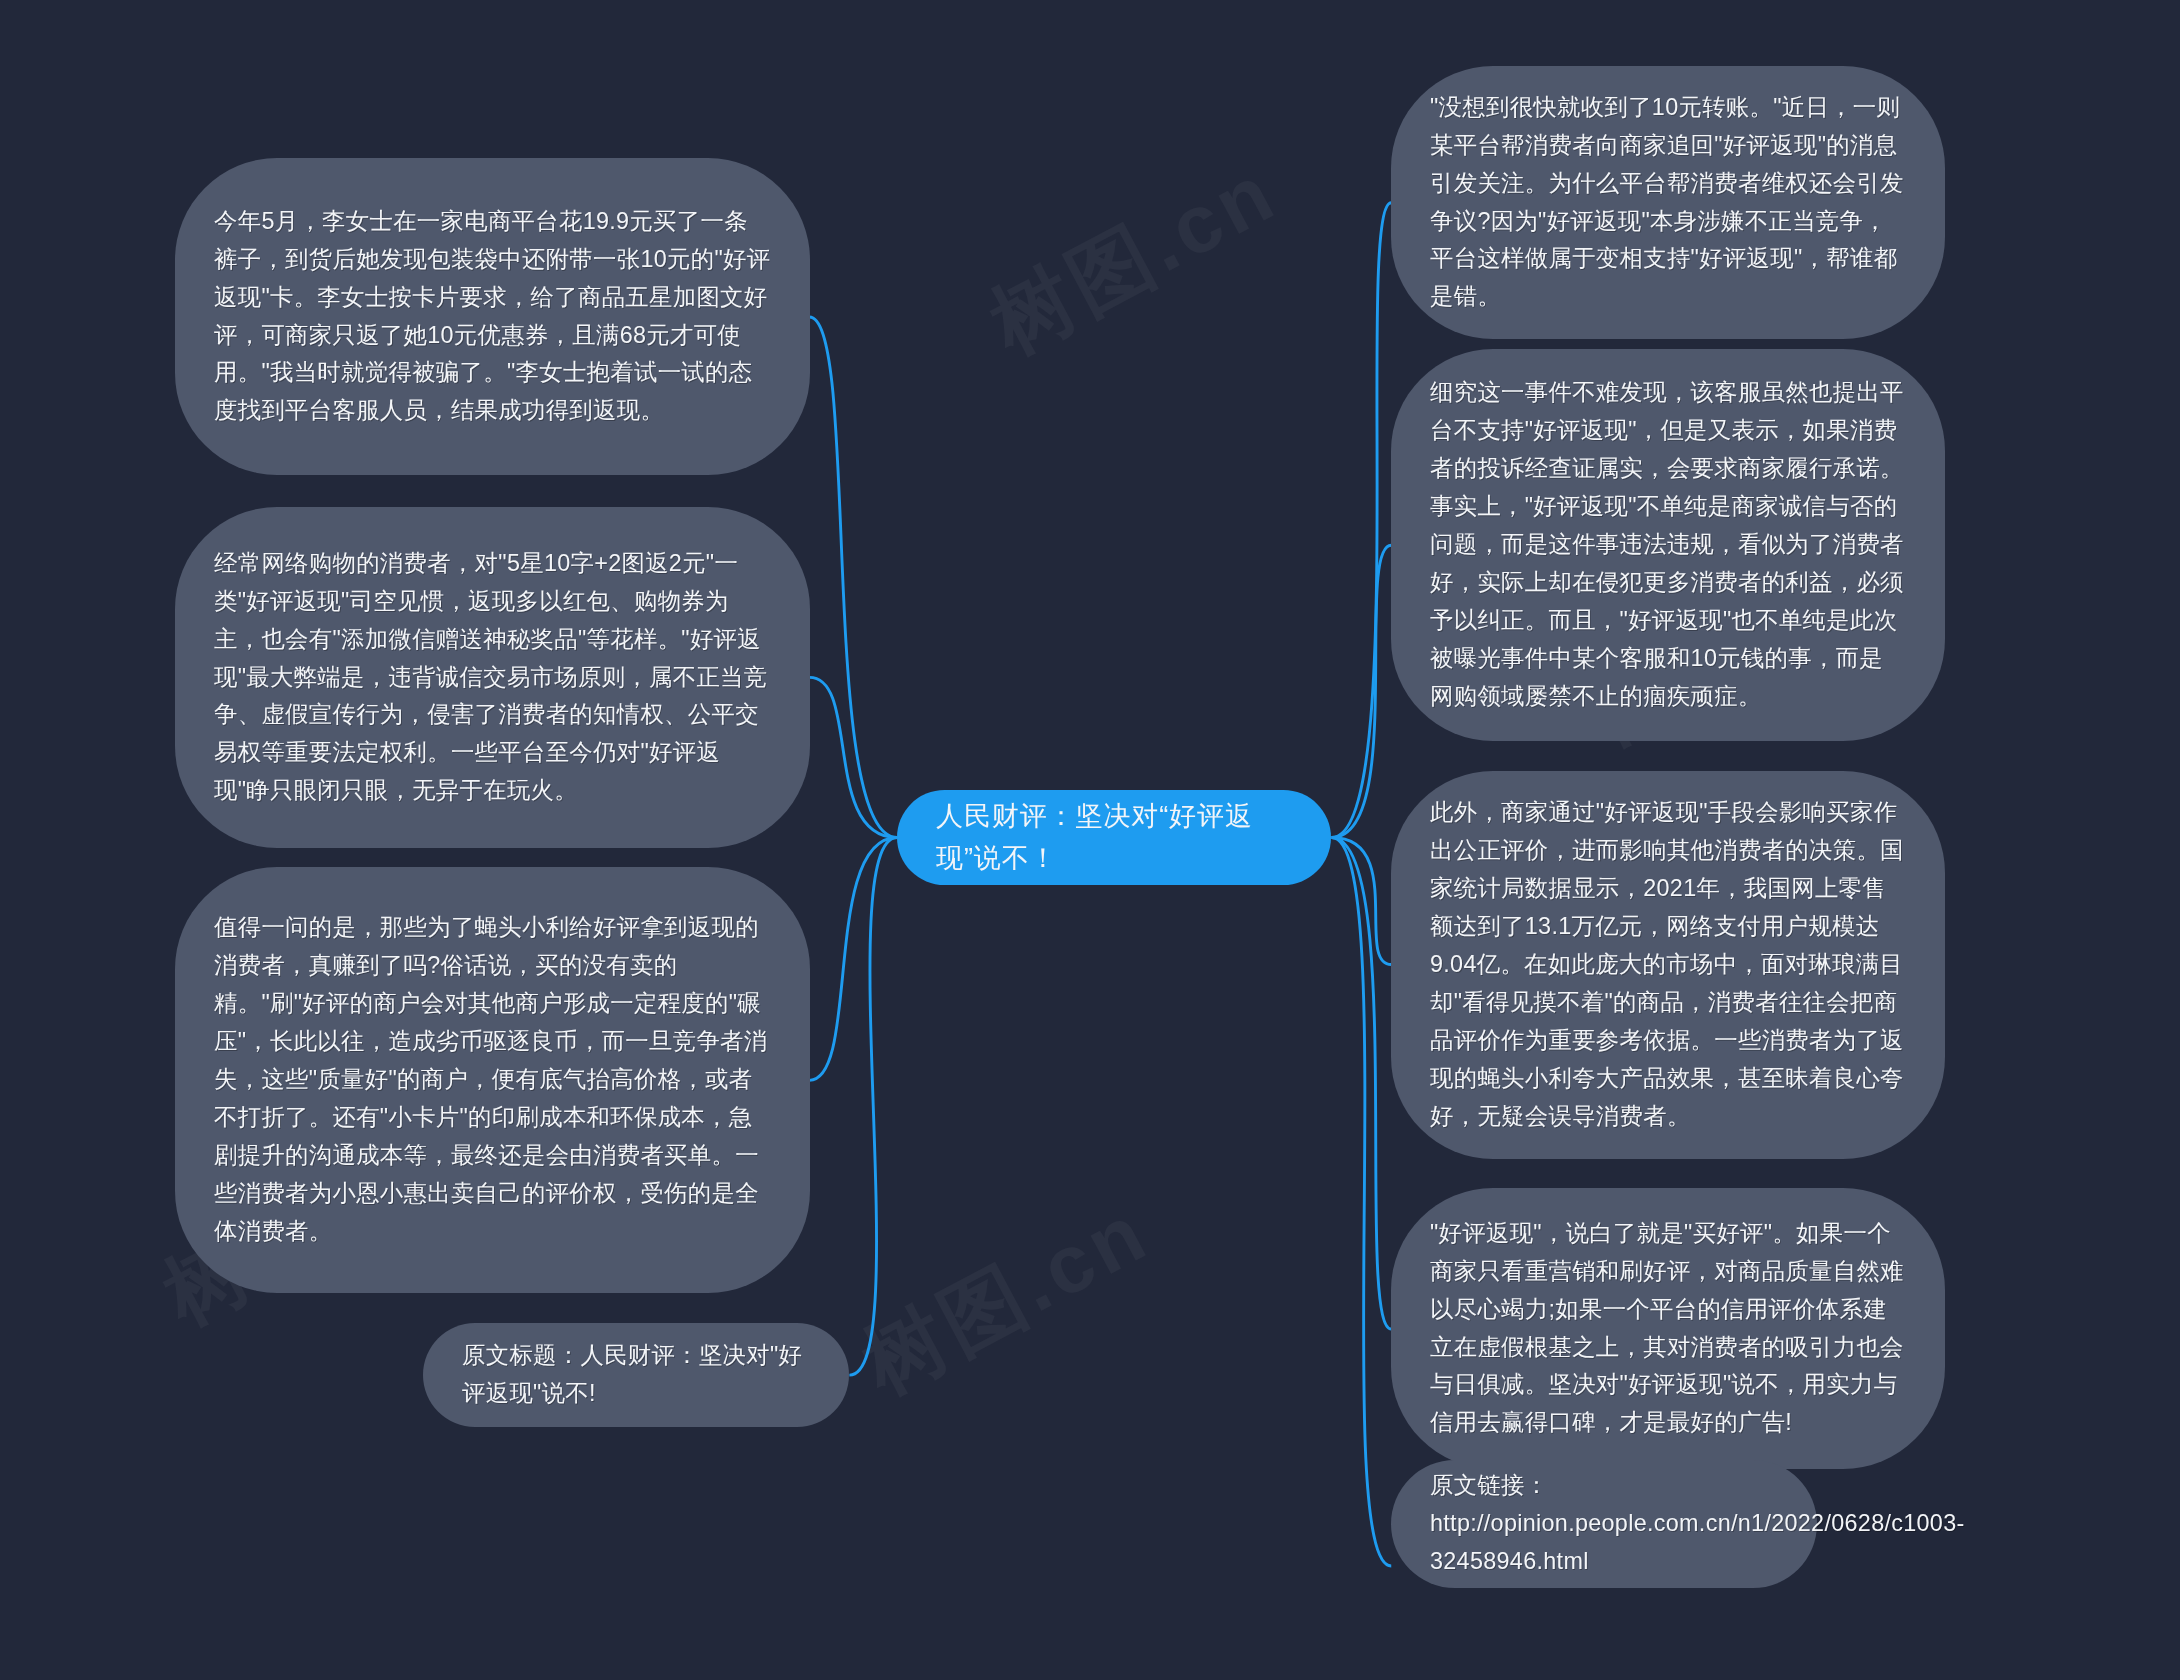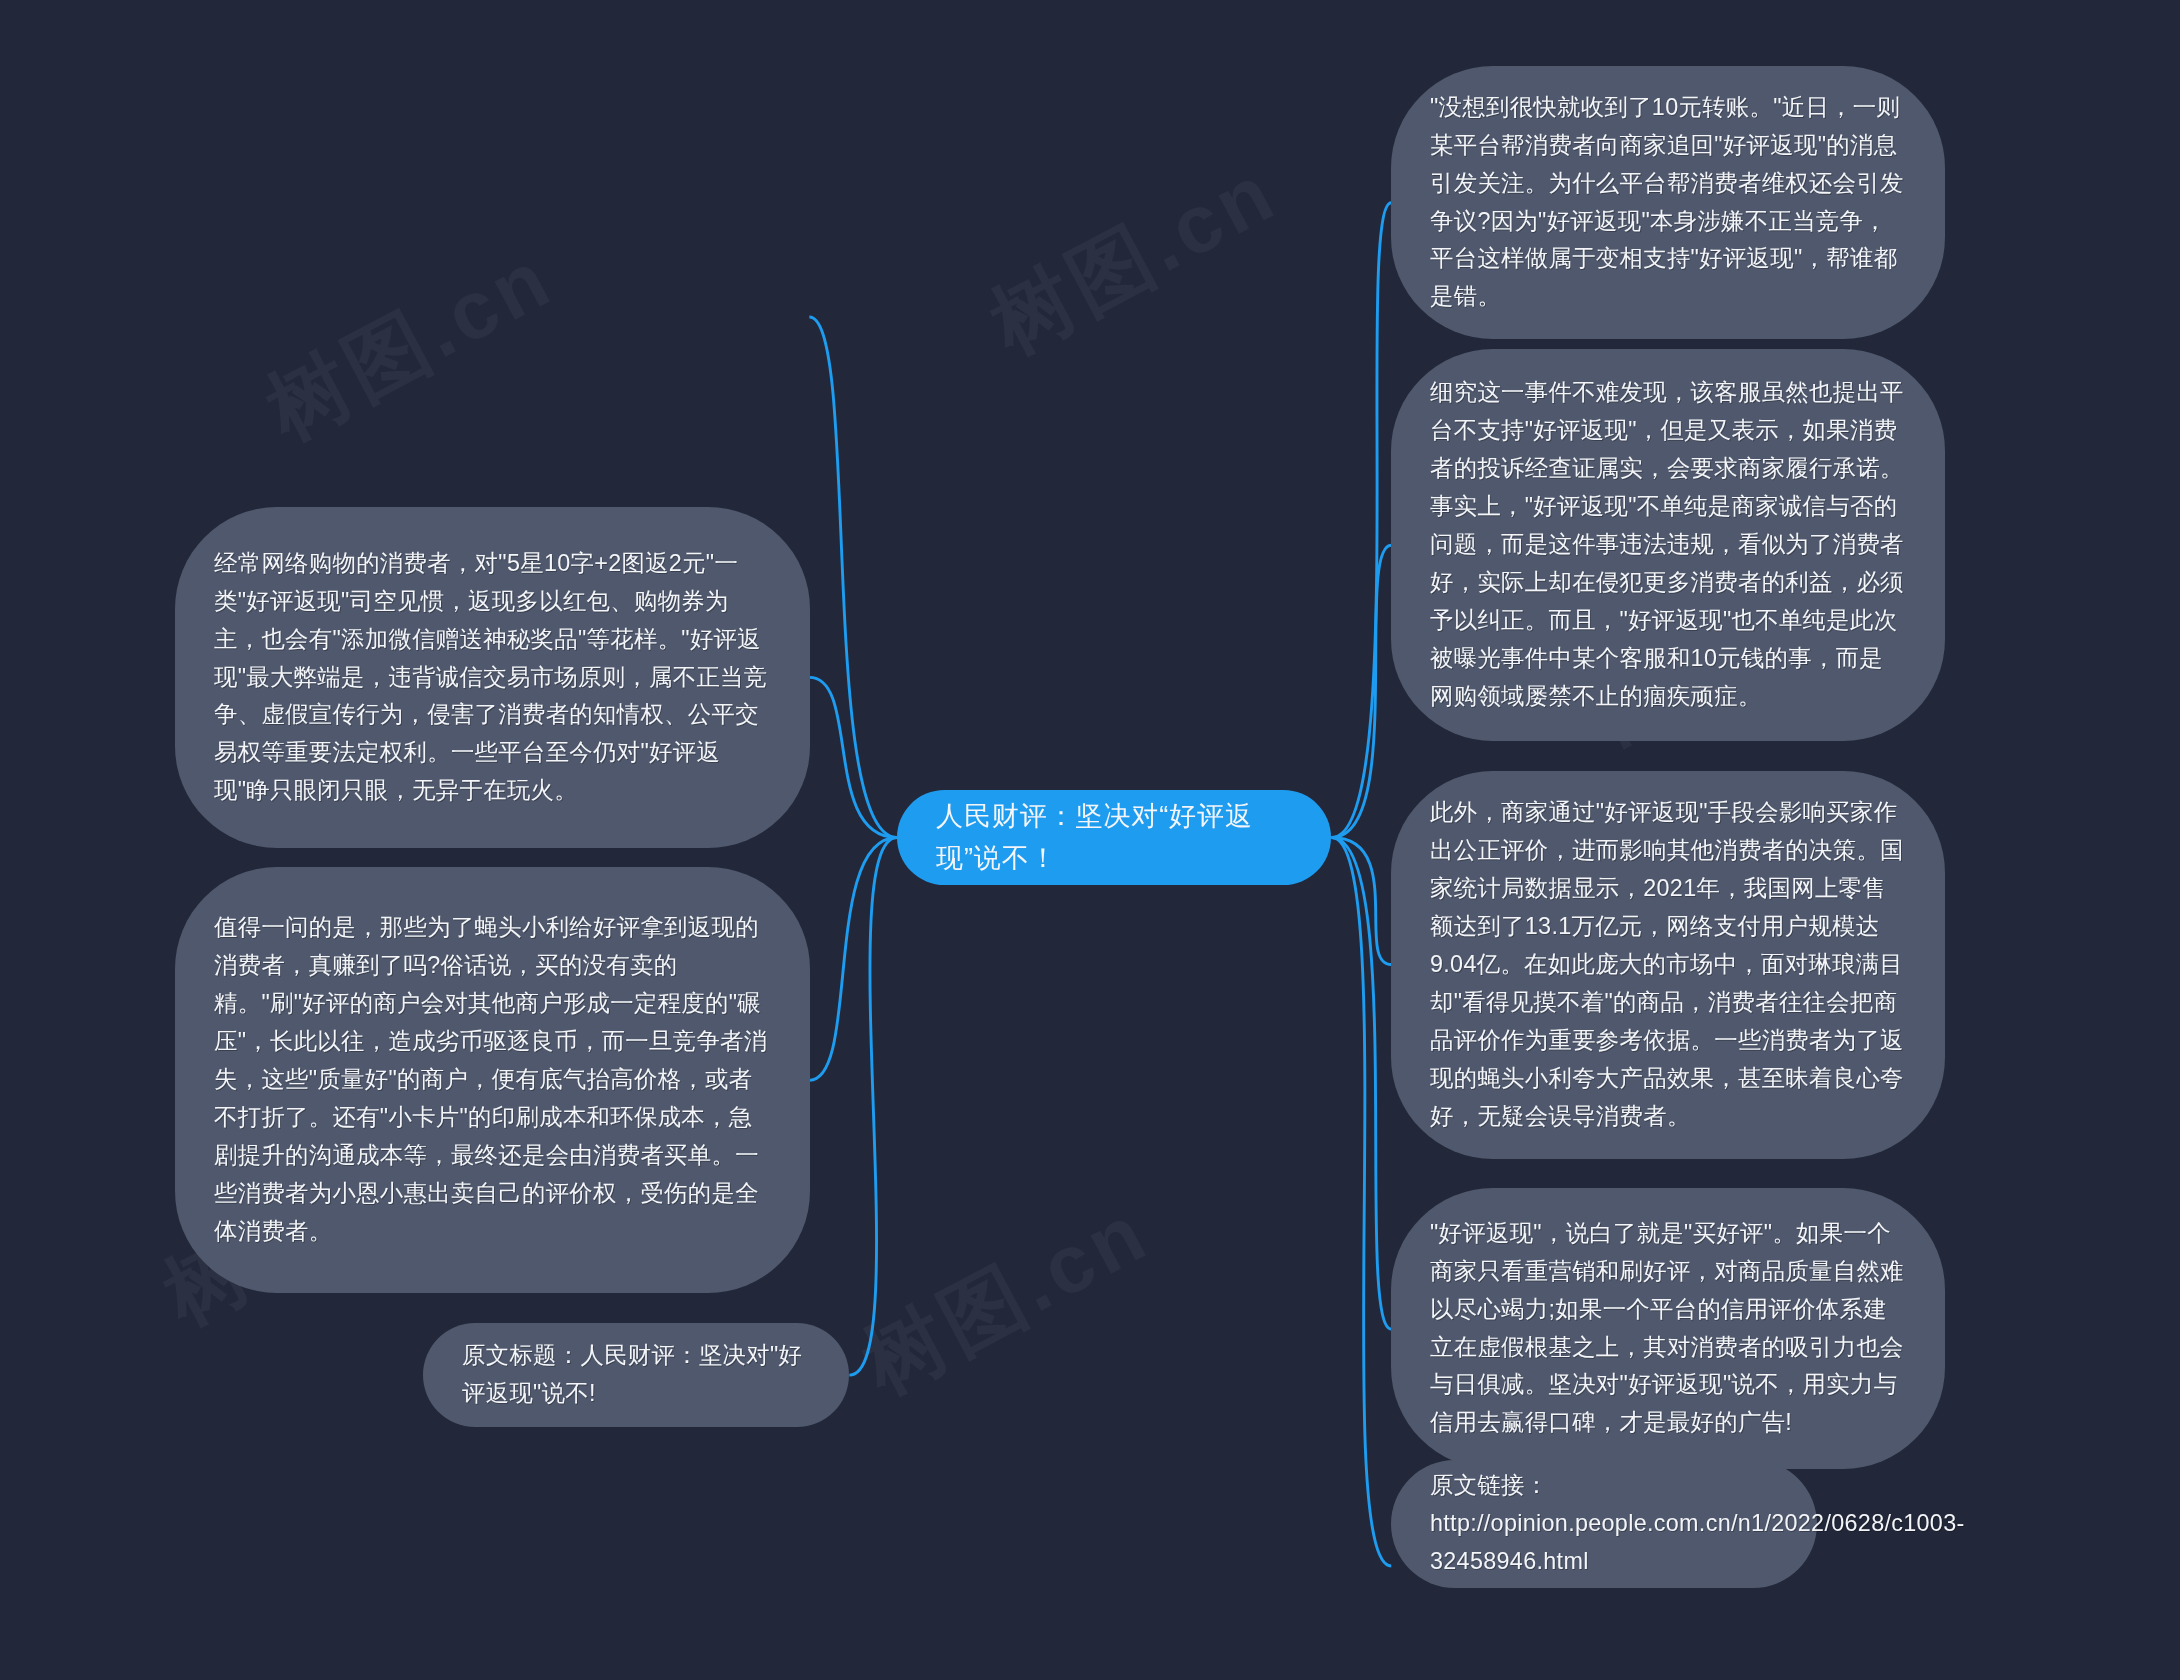--- a/index.html
+++ b/index.html
@@ -90,20 +90,23 @@
       <path d="M 1053 983 C 975 983 1075 1614 997 1614"></path>
 
       <path d="M 1563 983 C 1655 983 1590 238 1633 238"></path>
       <path d="M 1563 983 C 1650 983 1590 640 1633 640"></path>
       <path d="M 1563 983 C 1650 983 1590 1132 1633 1132"></path>
       <path d="M 1563 983 C 1650 983 1590 1560 1633 1560"></path>
       <path d="M 1563 983 C 1645 983 1560 1838 1633 1838"></path>
     </g>
   </svg>
 
+  <div class="node" id="n-left-1">
+    <span class="txt">今年5月，李女士在一家电商平台花19.9元买了一条裤子，到货后她发现包装袋中还附带一张10元的"好评返现"卡。李女士按卡片要求，给了商品五星加图文好评，可商家只返了她10元优惠券，且满68元才可使用。"我当时就觉得被骗了。"李女士抱着试一试的态度找到平台客服人员，结果成功得到返现。</span>
+  </div>
   <div class="node" id="n-left-2">
     <span class="txt">经常网络购物的消费者，对"5星10字+2图返2元"一类"好评返现"司空见惯，返现多以红包、购物券为主，也会有"添加微信赠送神秘奖品"等花样。"好评返现"最大弊端是，违背诚信交易市场原则，属不正当竞争、虚假宣传行为，侵害了消费者的知情权、公平交易权等重要法定权利。一些平台至今仍对"好评返现"睁只眼闭只眼，无异于在玩火。</span>
   </div>
   <div class="node" id="n-left-3">
     <span class="txt">值得一问的是，那些为了蝇头小利给好评拿到返现的消费者，真赚到了吗?俗话说，买的没有卖的精。"刷"好评的商户会对其他商户形成一定程度的"碾压"，长此以往，造成劣币驱逐良币，而一旦竞争者消失，这些"质量好"的商户，便有底气抬高价格，或者不打折了。还有"小卡片"的印刷成本和环保成本，急剧提升的沟通成本等，最终还是会由消费者买单。一些消费者为小恩小惠出卖自己的评价权，受伤的是全体消费者。</span>
   </div>
   <div class="node" id="n-left-4">
     <span class="txt">原文标题：人民财评：坚决对"好评返现"说不!</span>
   </div>
 

